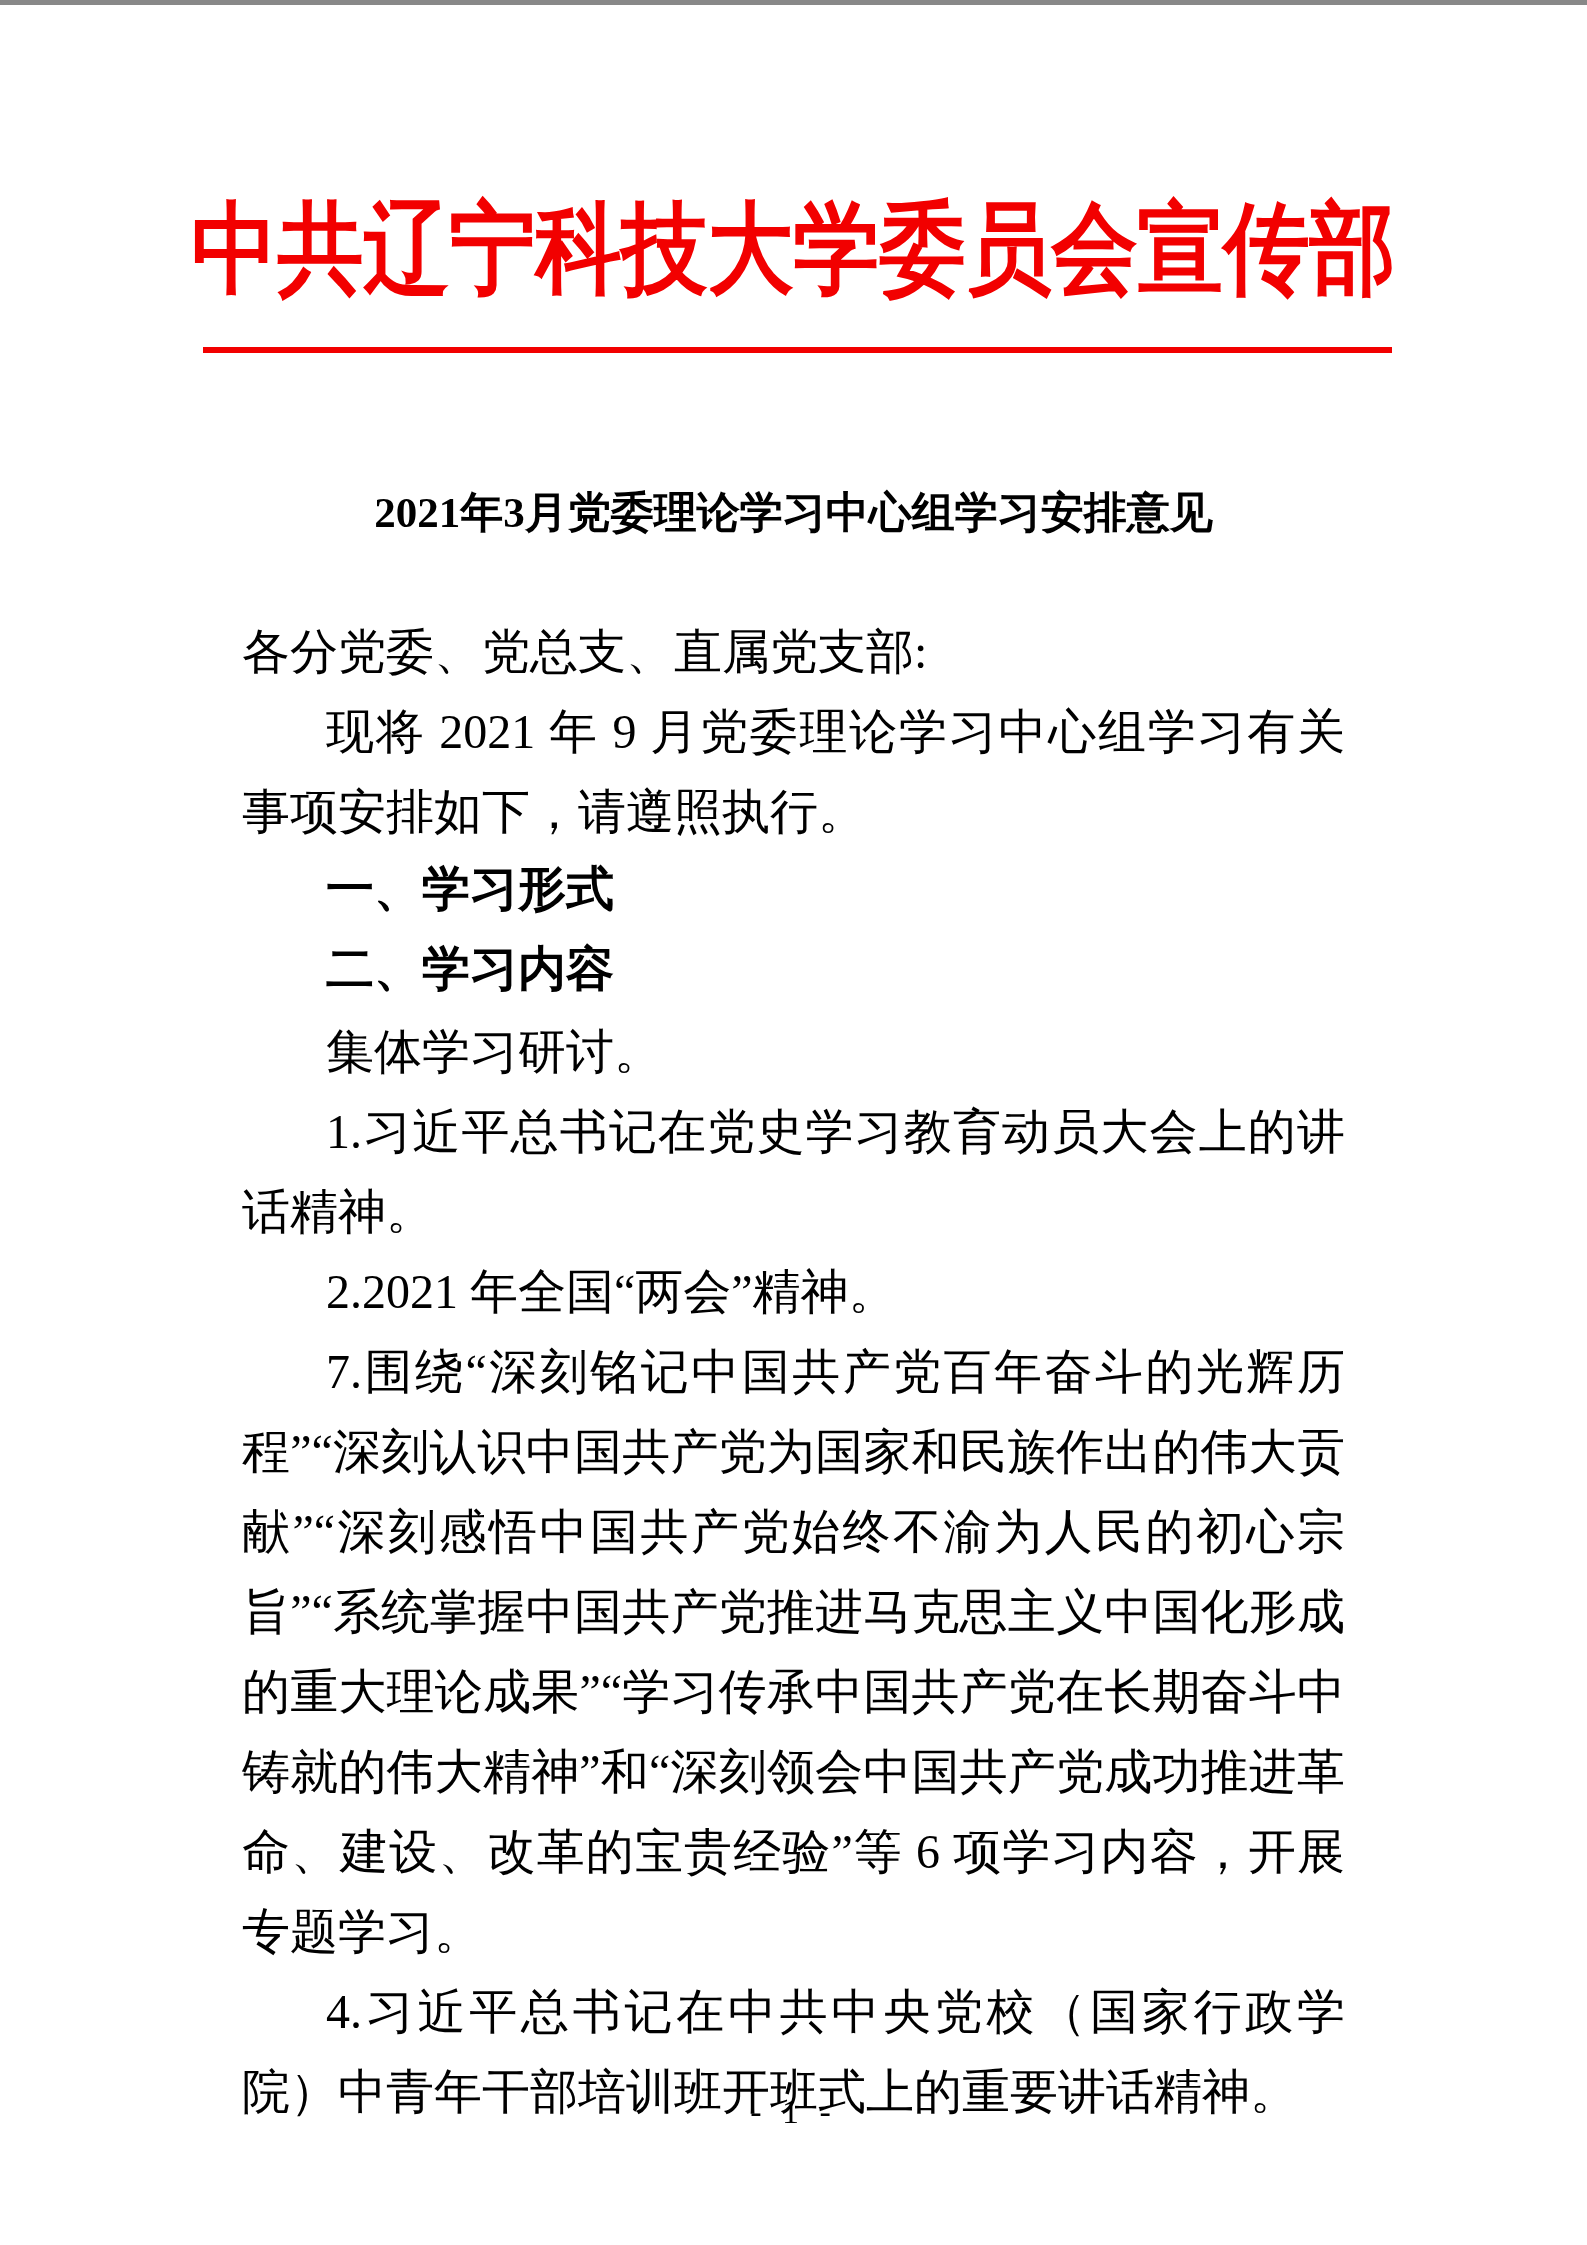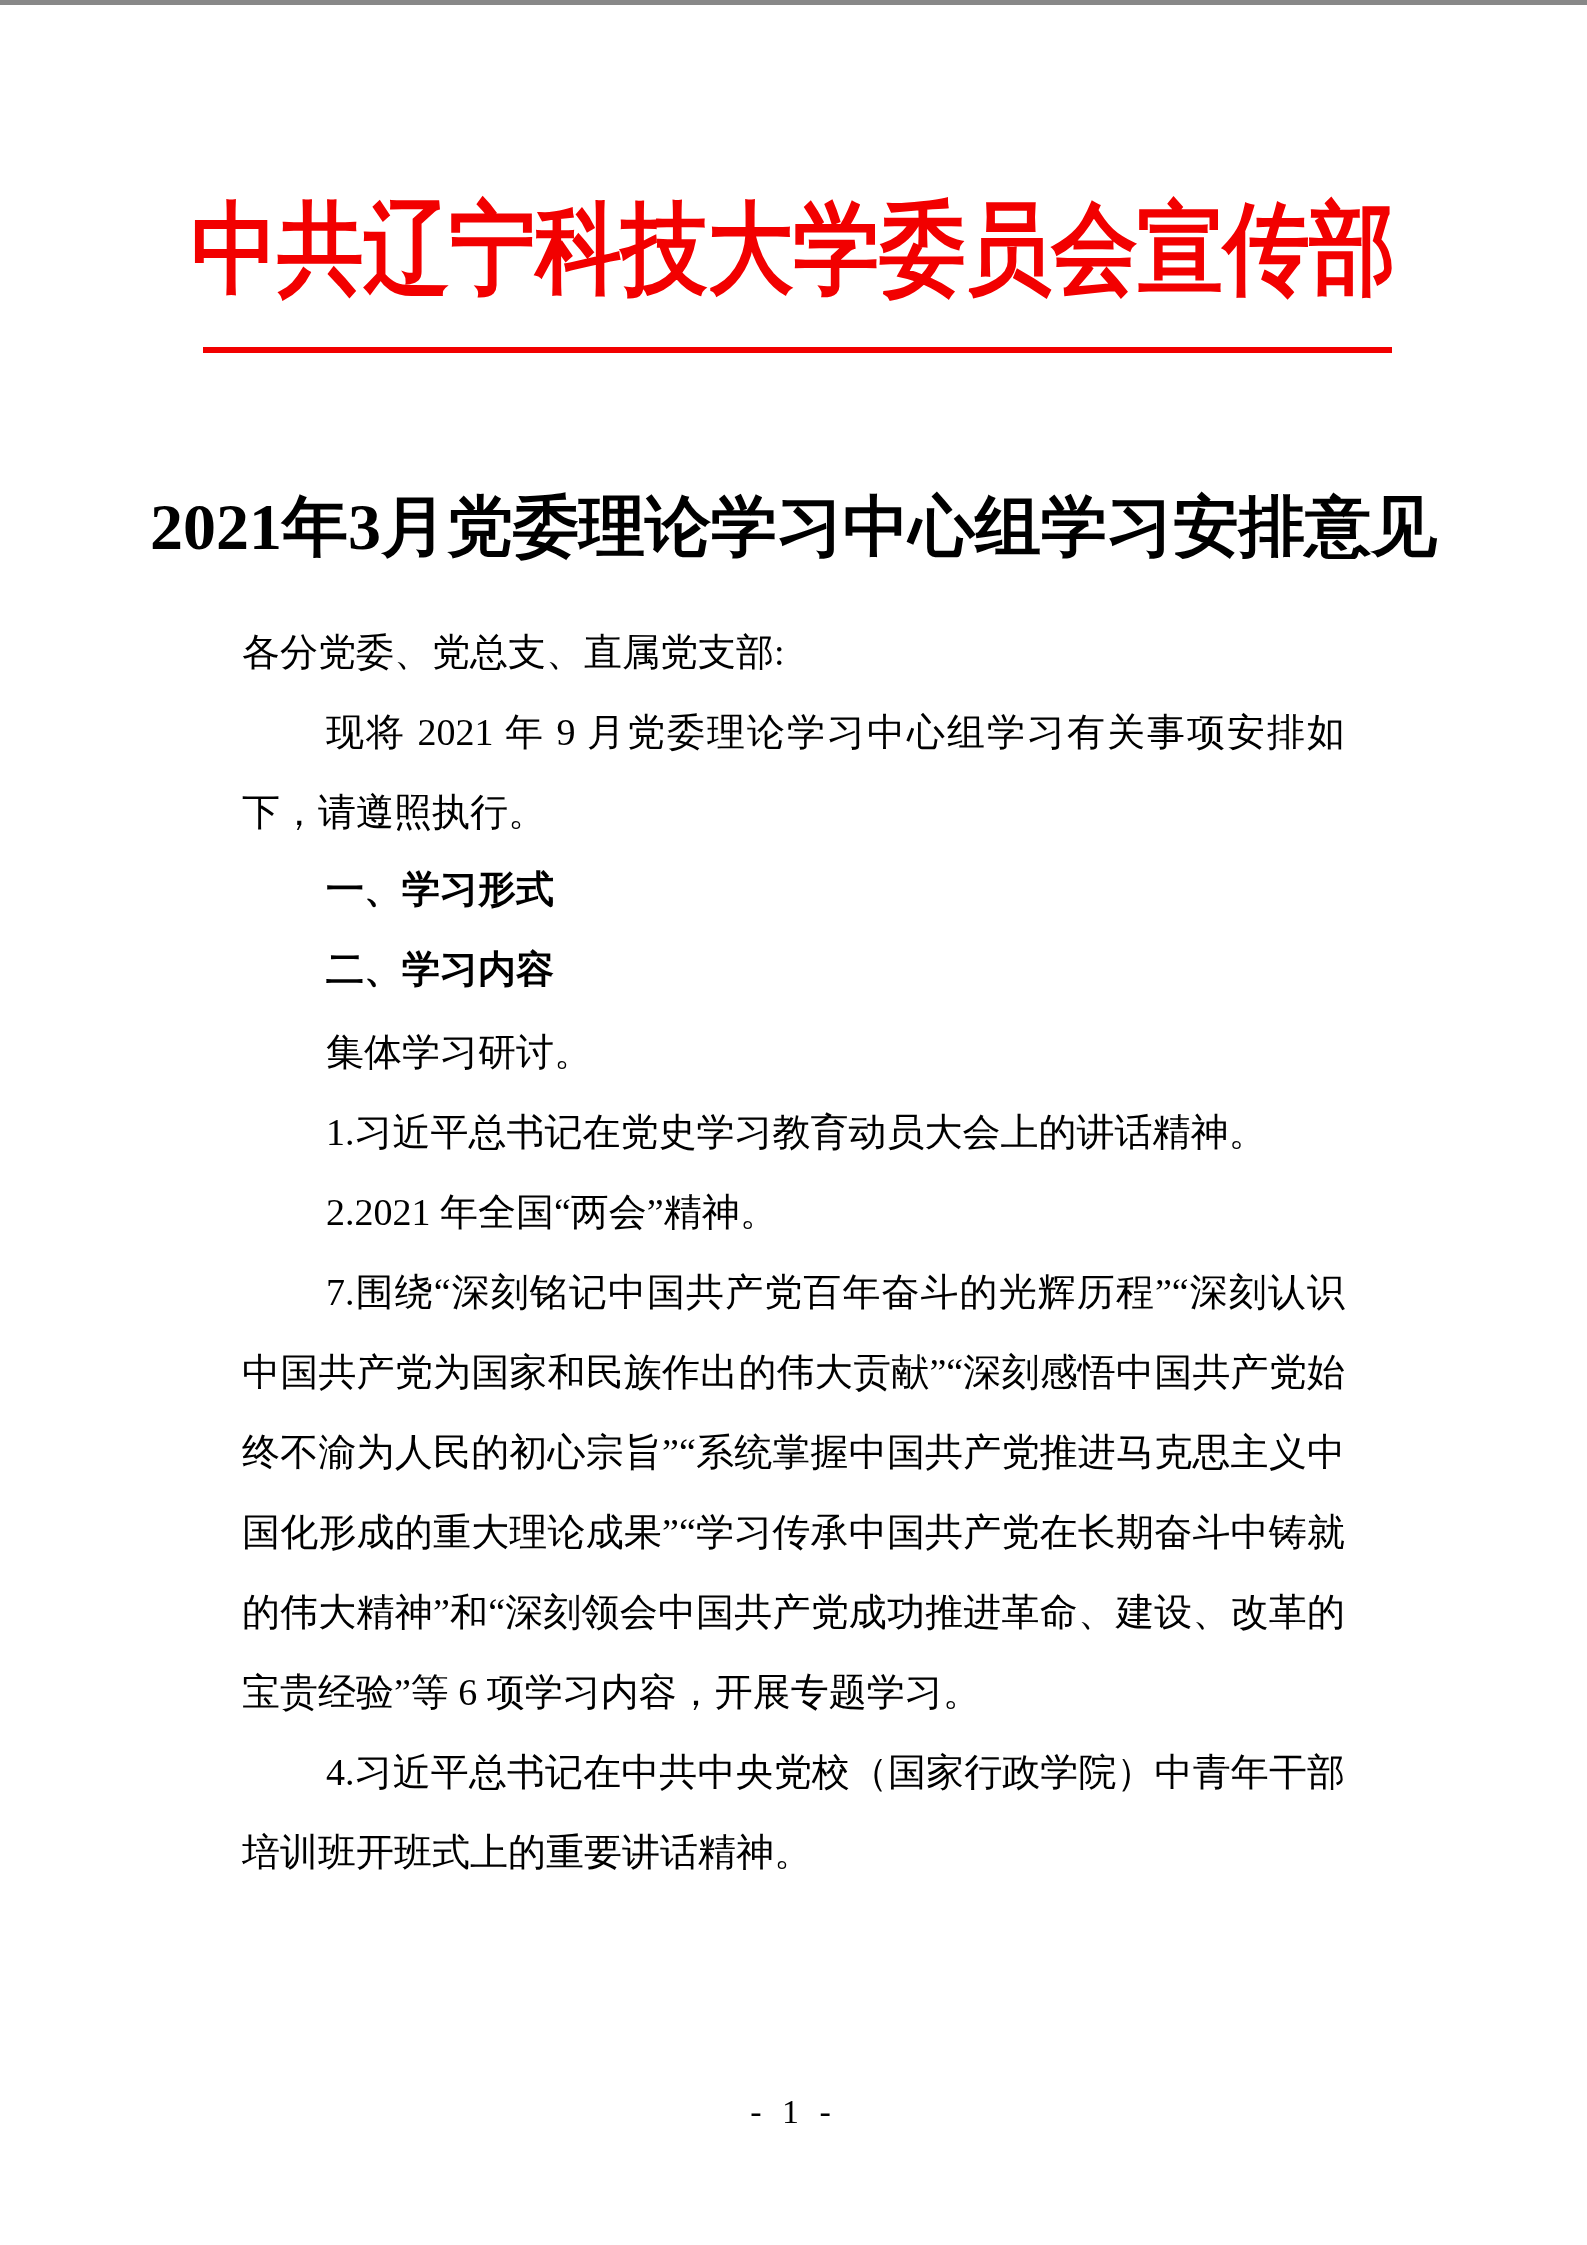--- a/index.html
+++ b/index.html
@@ -28,31 +28,31 @@
   .red-rule {
     position:absolute;
     top:342px; left:203px;
     width:1189px; height:6px;
     background:#f20000;
   }
   .doc-title {
     position:absolute;
     top:482px; left:0; width:100%;
     text-align:center;
-    font-size:66px;
+    font-size:43px;
     line-height:1.2;
     font-weight:bold;
     color:#000;
     white-space:nowrap;
   }
   .body-block {
     position:absolute;
     top:607px; left:242px;
     width:1103px;
-    font-size:38px;
+    font-size:48px;
     line-height:80px;
     text-align:justify;
     text-justify:inter-ideograph;
     color:#000;
   }
   .body-block p { margin:0; padding:0; }
   .indent { text-indent:84px; }
   .hei {
     font-family:Liberation Mono, monospace;
     font-weight:bold;

